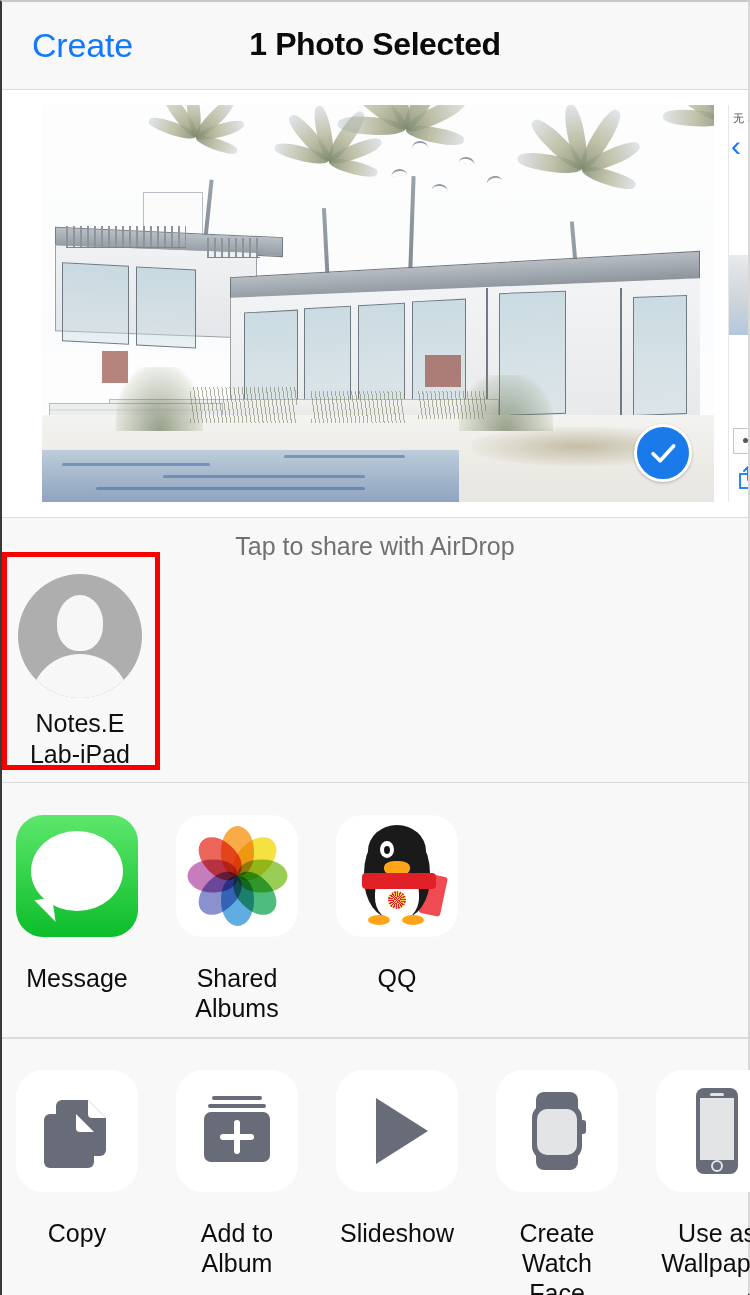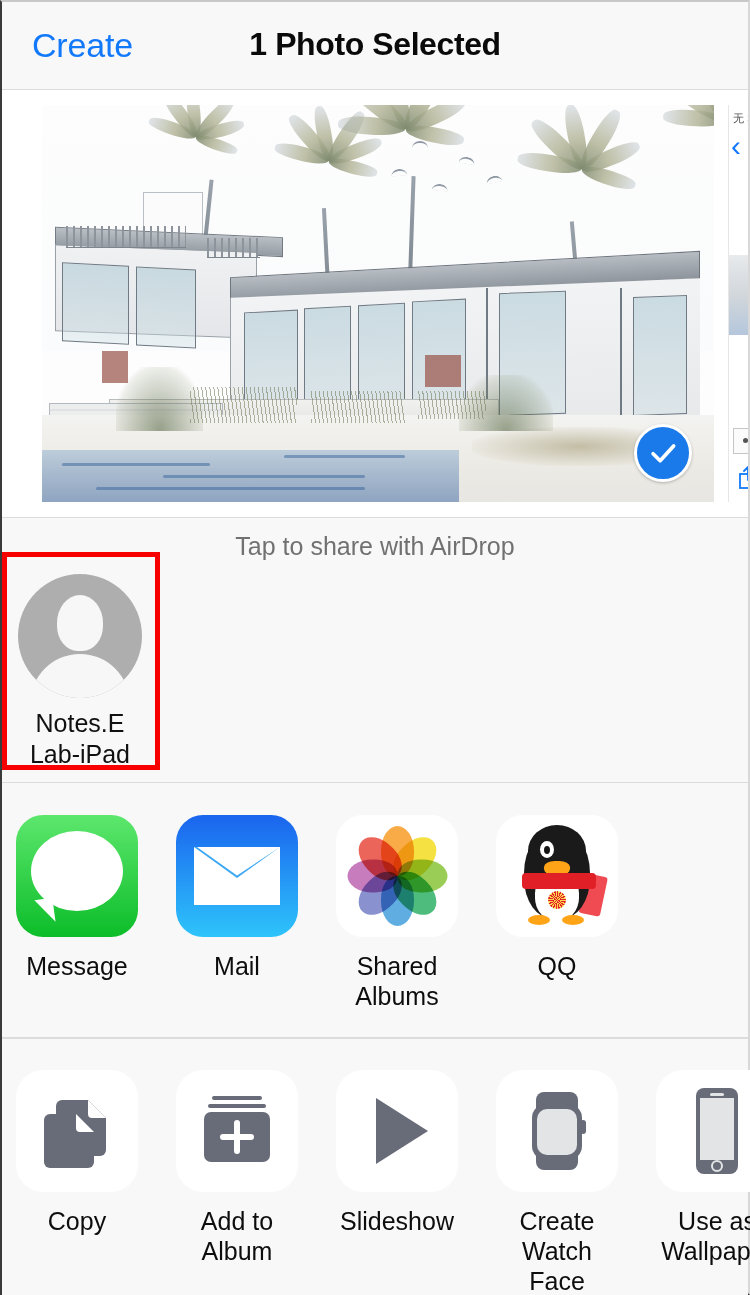--- a/index.html
+++ b/index.html
@@ -265,21 +265,21 @@
   }
   .apps-row { height: 255px; }
   .actions-row { height: 258px; border-bottom: none; }
   .row-track {
     position: absolute; left: 14px; top: 0; right: 0; bottom: 0;
     display: flex; align-items: flex-start;
     gap: 38px; padding-top: 32px;
   }
   .tile { width: 122px; flex: 0 0 122px; text-align: center; }
   .tile-label {
-    margin-top: 14px;
+    margin-top: 26px;
     font-size: 25px; color: #0d0d0d; line-height: 1.2;
     white-space: pre-line;
   }
   .app-icon {
     width: 122px; height: 122px; border-radius: 27px;
     position: relative; overflow: hidden;
   }
   .icon-msg { background: linear-gradient(180deg, #5de76d 0%, #0cbd29 100%); }
   .icon-msg .bubble {
     position: absolute; left: 15px; top: 16px; width: 92px; height: 80px;
@@ -539,27 +539,20 @@
     <div class="row-track">
 
       <div class="tile">
         <div class="app-icon icon-msg">
           <div class="tail"></div>
           <div class="bubble"></div>
         </div>
         <div class="tile-label">Message</div>
       </div>
 
-      <div class="tile">
-        <div class="app-icon icon-mail">
-          <div class="env"></div>
-          <div class="flapline"></div>
-        </div>
-        <div class="tile-label">Mail</div>
-      </div>
 
       <div class="tile">
         <div class="app-icon icon-photos">
           <div class="petal" style="background:#f7a02c;transform:rotate(0deg);"></div>
           <div class="petal" style="background:#f4dd28;transform:rotate(45deg);"></div>
           <div class="petal" style="background:#8cc63e;transform:rotate(90deg);"></div>
           <div class="petal" style="background:#34b36b;transform:rotate(135deg);"></div>
           <div class="petal" style="background:#4aa3dd;transform:rotate(180deg);"></div>
           <div class="petal" style="background:#7a82c9;transform:rotate(225deg);"></div>
           <div class="petal" style="background:#c06ab4;transform:rotate(270deg);"></div>

